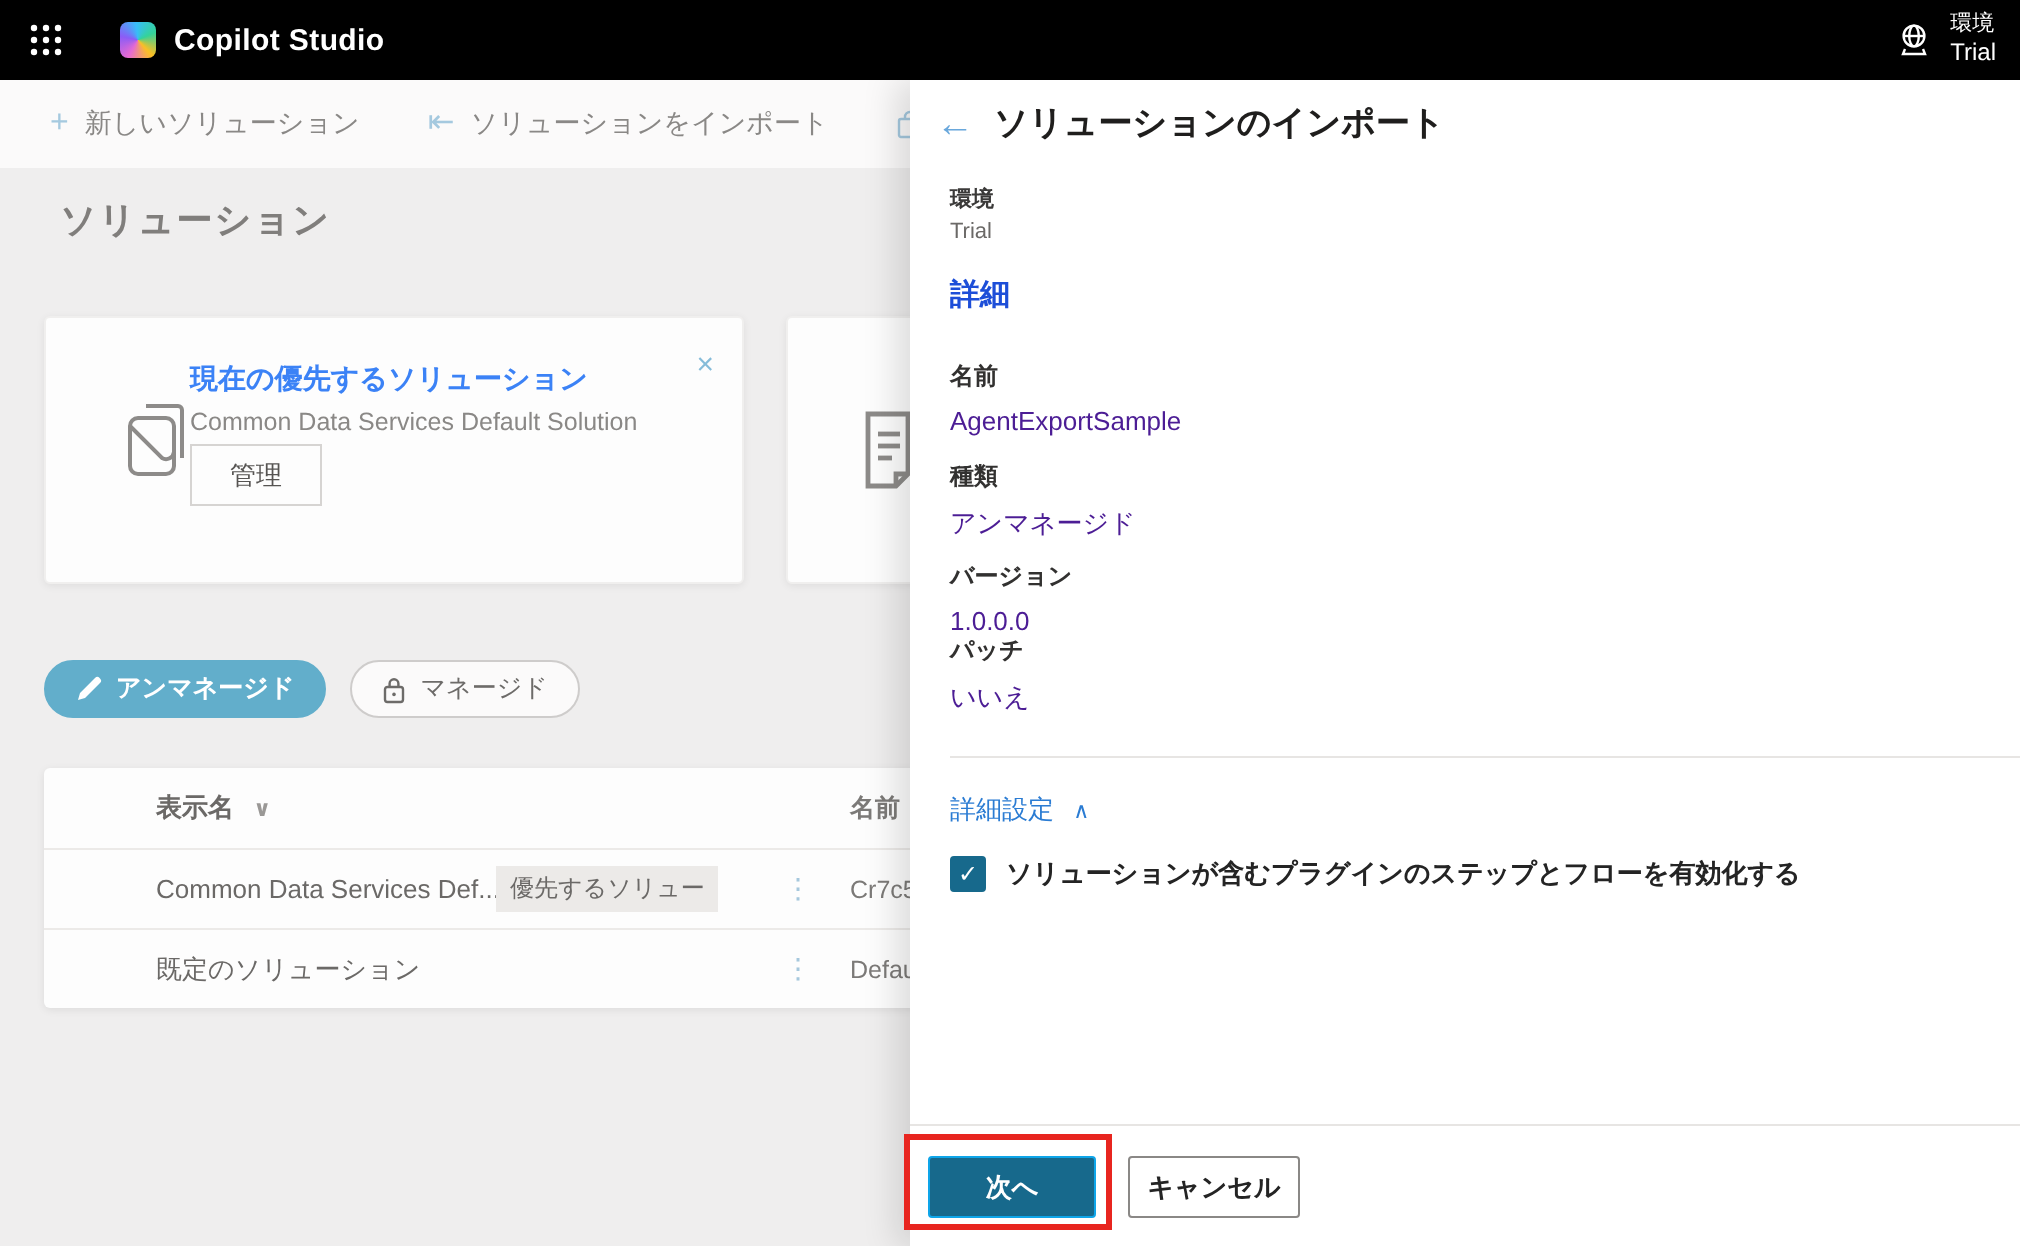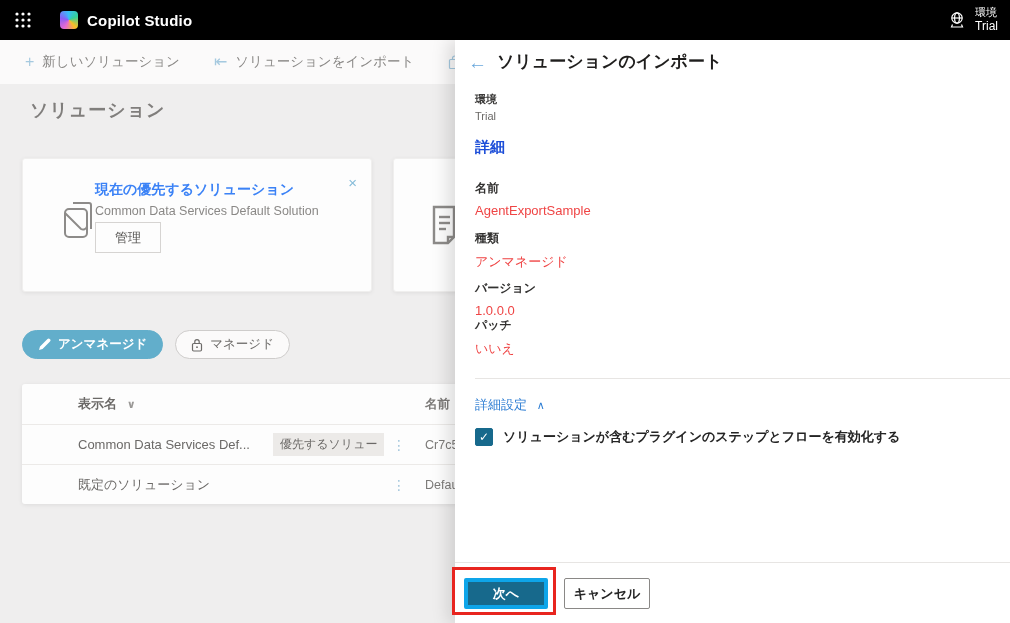--- a/index.html
+++ b/index.html
@@ -38,42 +38,42 @@
   .pill.selected { background:#62aecb; color:#fff; font-weight:bold; border:1px solid #62aecb; }
   .pill.outline { background:#fbfafa; border:1px solid #cecccb; color:#6d6b69; }
 
   .table { position:absolute; left:22px; top:300px; width:970px; background:#fdfdfd; border-radius:3px; box-shadow:0 1px 4px rgba(0,0,0,.08); }
   .t-row { height:40px; display:flex; align-items:center; position:relative; }
   .t-row + .t-row { border-top:1px solid #eceae8; }
   .t-head { font-weight:bold; color:#565452; font-size:13px; }
   .cell-display { position:absolute; left:56px; font-size:13px; color:#6b6967; white-space:nowrap; }
   .cell-name { position:absolute; left:403px; font-size:12.5px; color:#7c7a78; white-space:nowrap; }
   .sort-chev { color:#9a9896; font-size:11px; margin-left:6px; }
-  .badge { position:absolute; left:226px; background:#eceae8; color:#6b6967; font-size:12px; padding:3px 7px; white-space:nowrap;margin-left:25px; }
+  .badge { position:absolute; left:226px; background:#eceae8; color:#6b6967; font-size:12px; padding:3px 7px; white-space:nowrap; }
   .more-dots { position:absolute; left:366px; color:#a6c8dd; font-size:14px; cursor:pointer; padding:0 4px; }
 
   
   .panel { position:absolute; left:455px; top:40px; width:555px; height:583px; background:#fff; z-index:10; box-shadow:-7px 0 16px rgba(0,0,0,.13); }
   .panel-inner { position:relative; width:100%; height:100%; }
   .back-arrow { position:absolute; left:13px; top:13px; color:#6aa8dc; font-size:19px; cursor:pointer; line-height:1; }
   .panel-title { position:absolute; left:42px; top:10px; font-size:17px; font-weight:bold; color:#1f1e1d; }
   .p-env-label { position:absolute; left:20px; top:52px; font-size:11px; font-weight:bold; color:#3b3a39; }
   .p-env-value { position:absolute; left:20px; top:70px; font-size:11px; color:#6b6967; }
   .p-details { position:absolute; left:20px; top:98px; font-size:15px; font-weight:bold; color:#1d4ed8; }
   .field { position:absolute; left:20px; }
   .f-label { font-size:12px; font-weight:bold; color:#323130; margin-bottom:6px; }
-  .f-value { font-size:13px; color:#ef4444; }
+  .f-value { font-size:13px; color:#4c1d95; }
   .p-divider { position:absolute; left:20px; right:0; top:338px; border:none; border-top:1px solid #e7e5e3; }
   .adv-link { position:absolute; left:20px; top:356px; font-size:13px; color:#2b7cd3; cursor:pointer; }
   .adv-link .chev { font-size:11px; margin-left:6px; }
   .cb-row { position:absolute; left:20px; top:388px; display:flex; align-items:center; gap:10px; cursor:pointer; }
   .cb-box { width:18px; height:18px; background:#17698c; border:1px solid #17698c; border-radius:2px; color:#fff; font-size:12px; display:flex; align-items:center; justify-content:center; }
   .cb-label { font-size:13px; font-weight:bold; color:#242424; }
   .footer-divider { position:absolute; left:0; right:0; top:522px; border:none; border-top:1px solid #e7e5e3; }
-  .btn-next { position:absolute; left:9px; top:538px; width:84px; height:31px; background:#17698c; border:4px solid #0ea5e9; border-radius:2px; color:#fff; font-size:13px; font-weight:bold; cursor:pointer; font-family:inherit; }
+  .btn-next { position:absolute; left:9px; top:538px; width:84px; height:31px; background:#17698c; border:1px solid #0ea5e9; border-radius:2px; color:#fff; font-size:13px; font-weight:bold; cursor:pointer; font-family:inherit; }
   .btn-cancel { position:absolute; left:109px; top:538px; width:86px; height:31px; background:#fff; border:1px solid #8a8886; border-radius:2px; color:#242424; font-size:13px; font-weight:bold; cursor:pointer; font-family:inherit; }
 
   
   .annotation { position:absolute; left:452px; top:567px; width:104px; height:48px; border:3px solid #e8251f; z-index:20; pointer-events:none; }
 
   svg { display:block; }
 </style>
 </head>
 <body>
 

